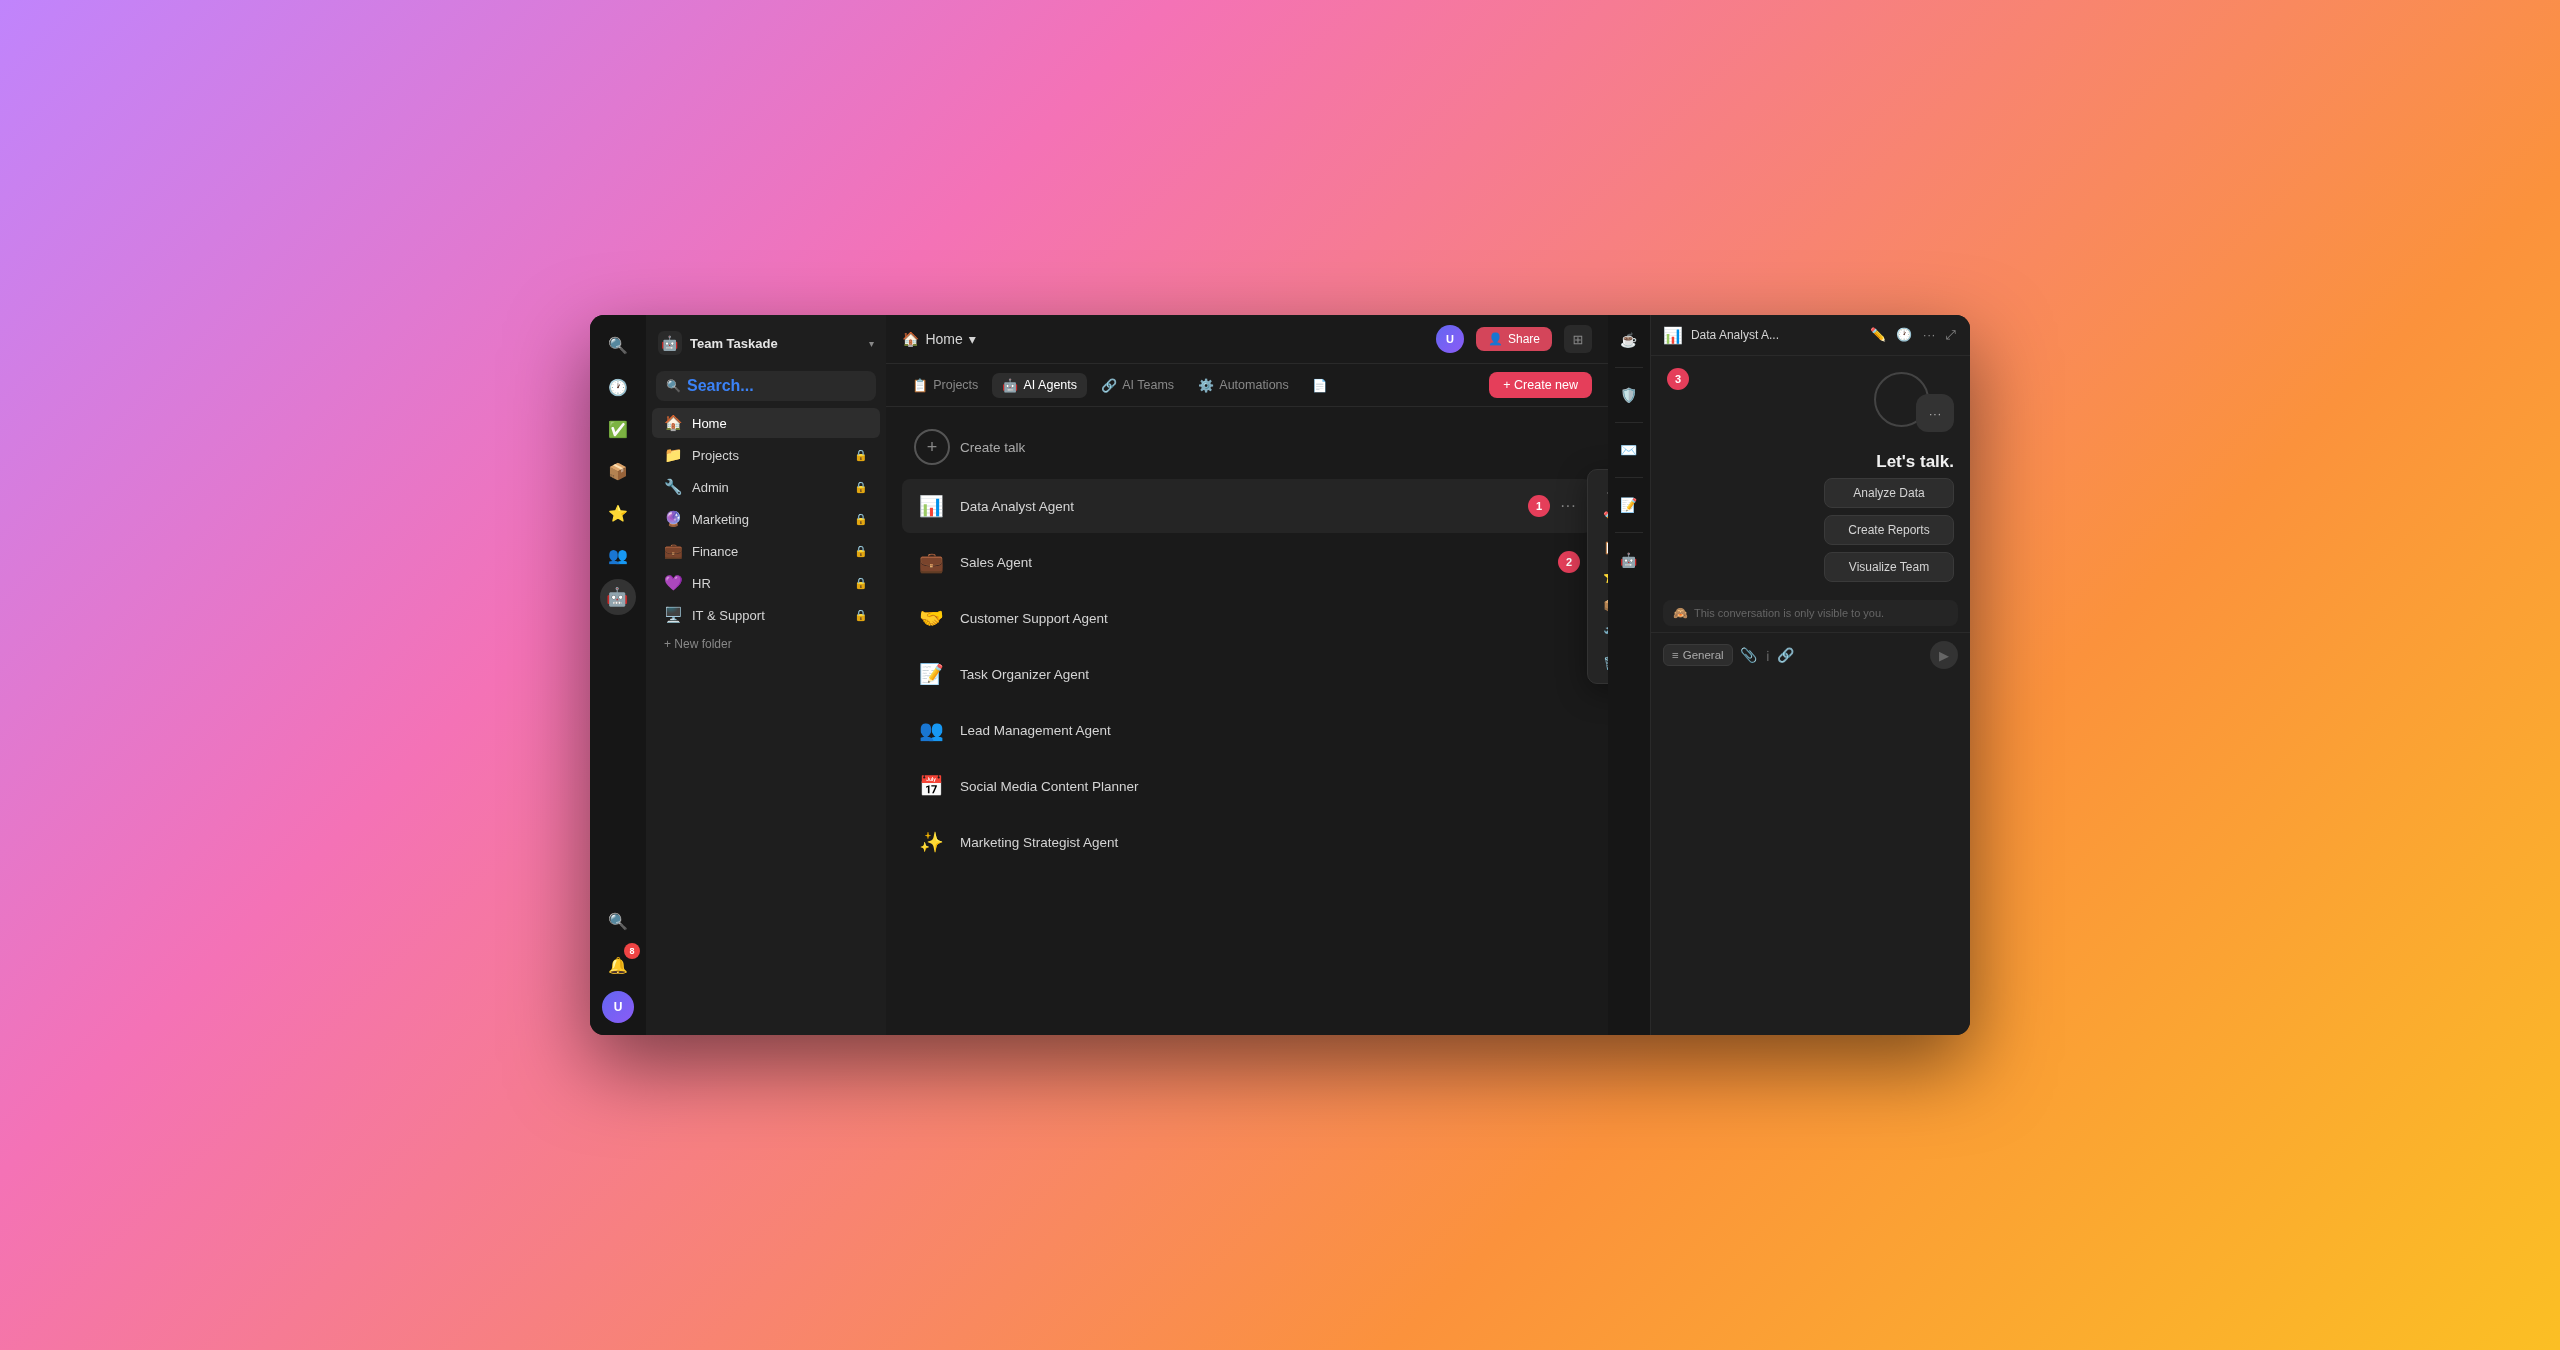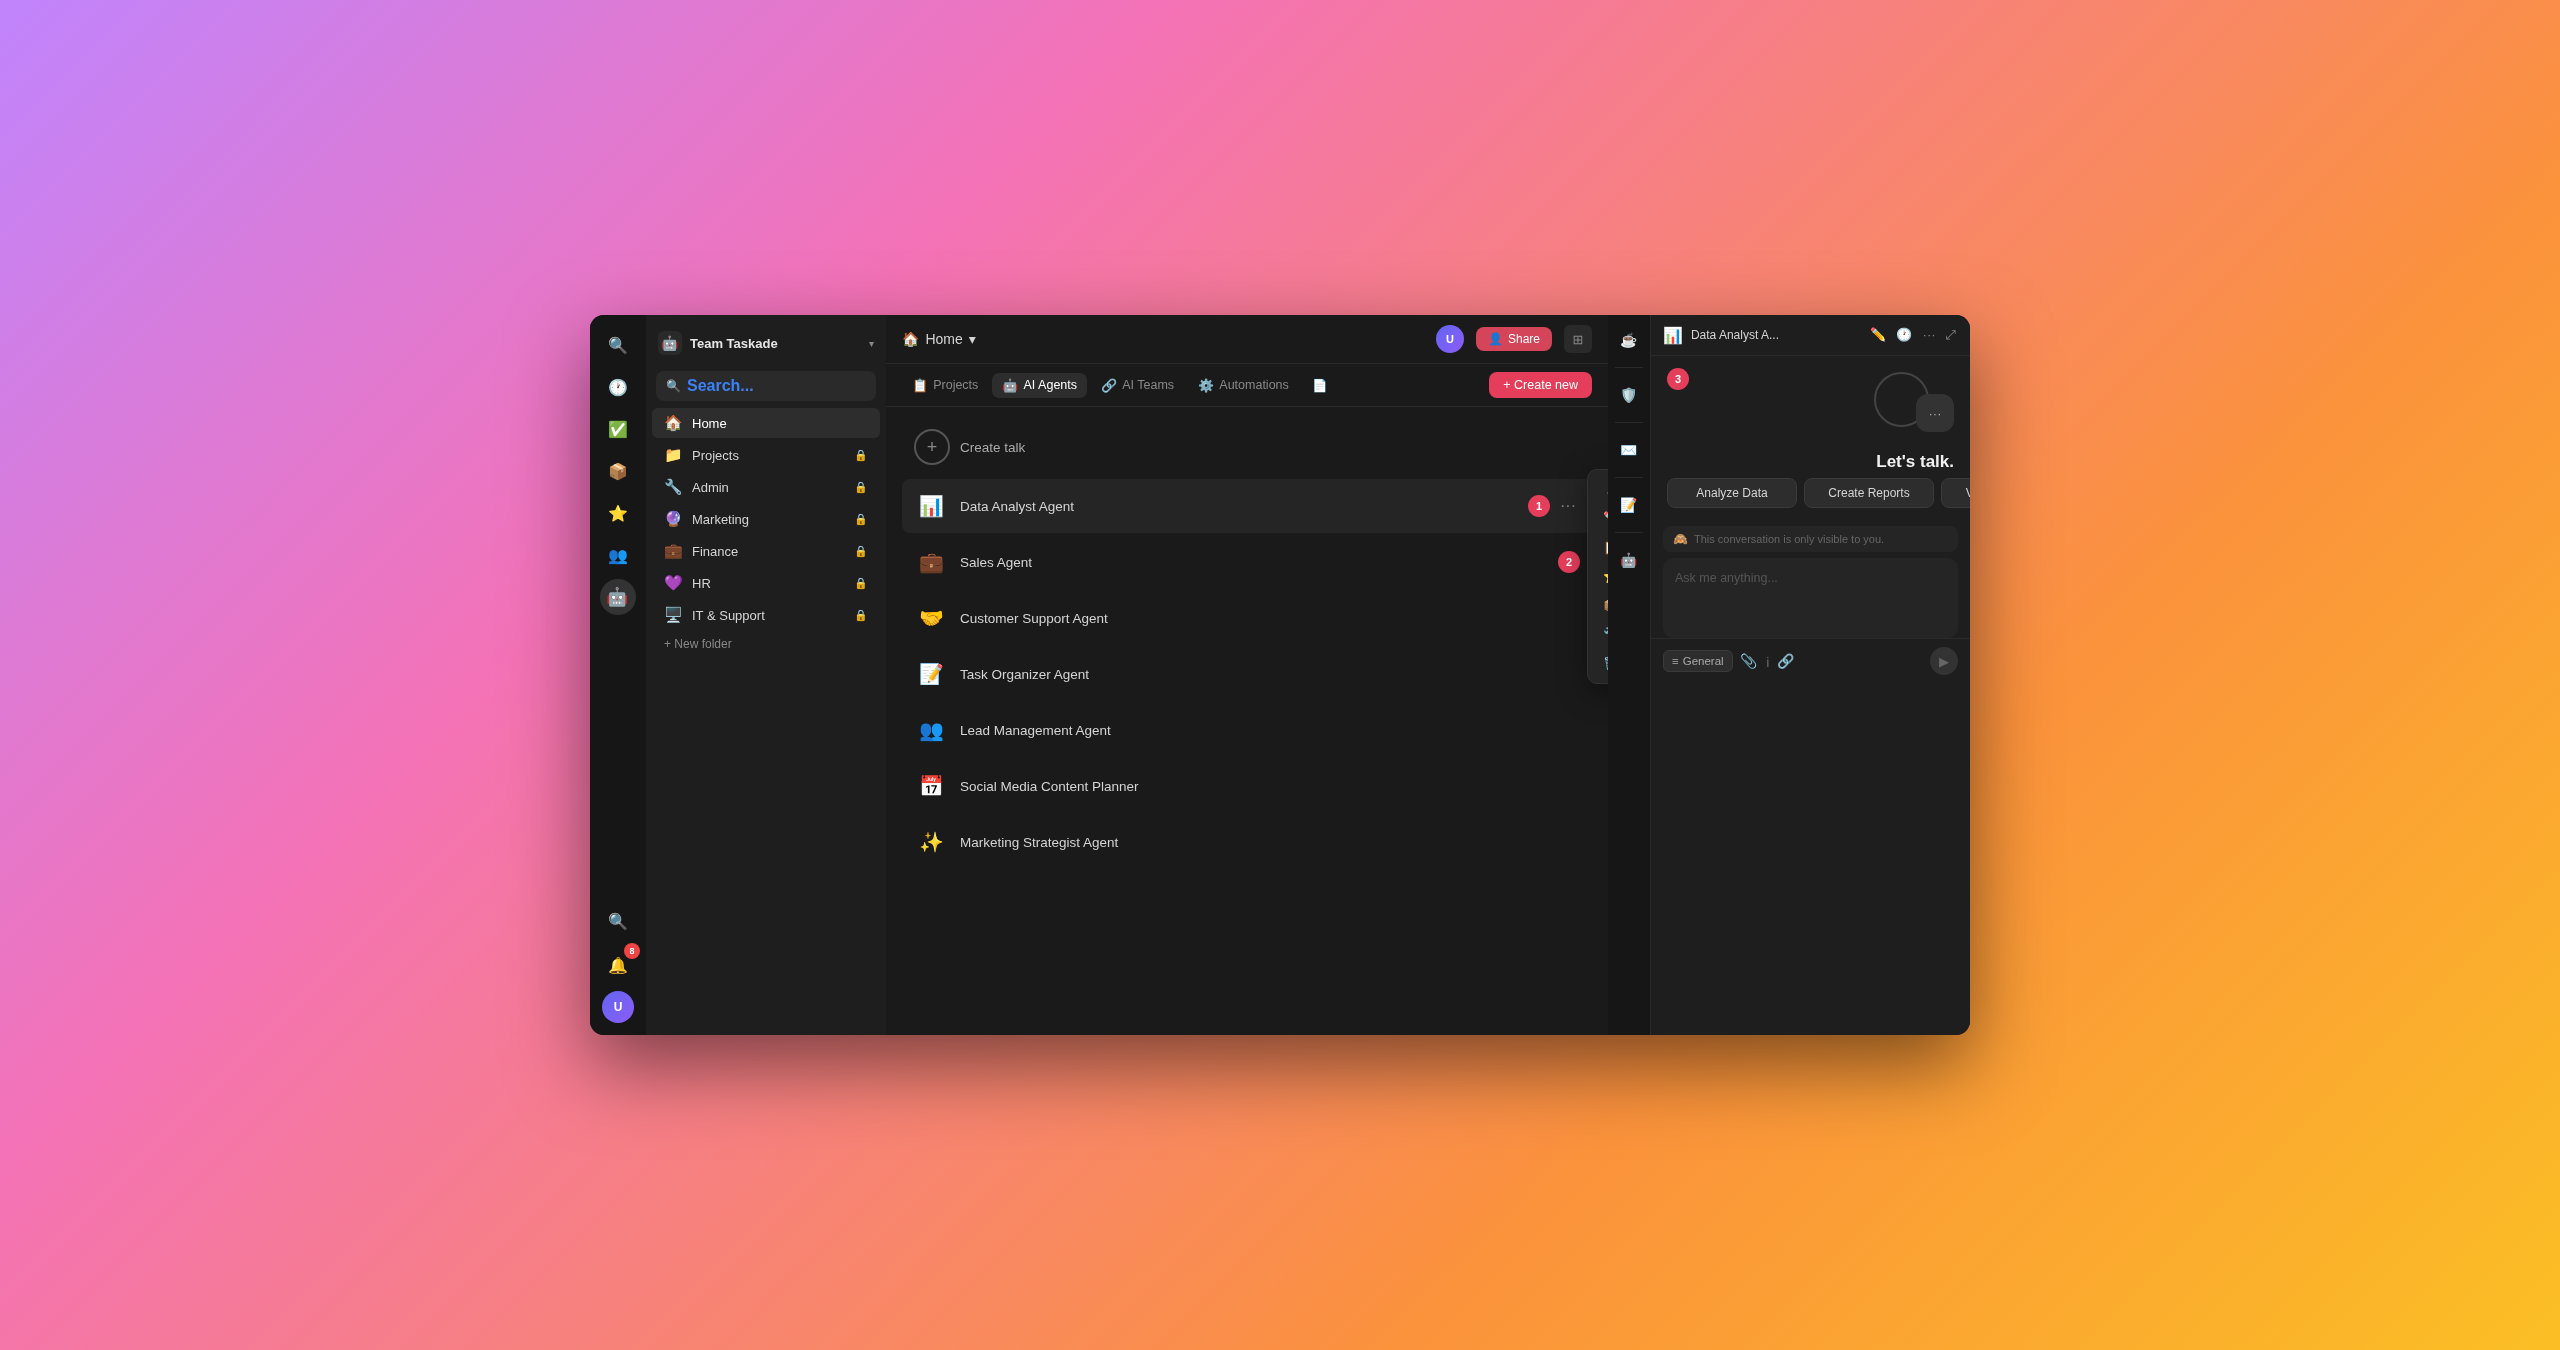--- a/index.html
+++ b/index.html
@@ -439,21 +439,21 @@
     }
     .agent-description {
       padding: 4px 16px 10px;
       color: #888;
       font-size: 11.5px;
       text-align: right;
       line-height: 1.5;
     }
     .action-buttons {
       display: flex;
-      flex-direction: row;
+      flex-direction: column;
       gap: 7px;
       padding: 0 16px 12px;
       align-items: flex-end;
     }
     .action-btn {
       background: #2d2d2d;
       color: #d4d4d4;
       border: 1px solid #3a3a3a;
       border-radius: 8px;
       padding: 7px 16px;
@@ -799,23 +799,20 @@
       <button class="action-btn">Analyze Data</button>
       <button class="action-btn">Create Reports</button>
       <button class="action-btn">Visualize Team</button>
     </div>
 
     <div class="visibility-note">
       <span class="eye-icon">🙈</span>
       <span>This conversation is only visible to you.</span>
     </div>
 
-    <div class="chat-input-area">
-      <span class="chat-placeholder">Ask me anything...</span>
-    </div>
 
     <div class="chat-toolbar">
       <div class="general-btn">
         <span>≡</span>
         <span>General</span>
       </div>
       <span class="toolbar-icon">📎</span>
       <span class="toolbar-icon">ℹ</span>
       <span class="toolbar-icon">🔗</span>
       <button class="send-btn">▶</button>

